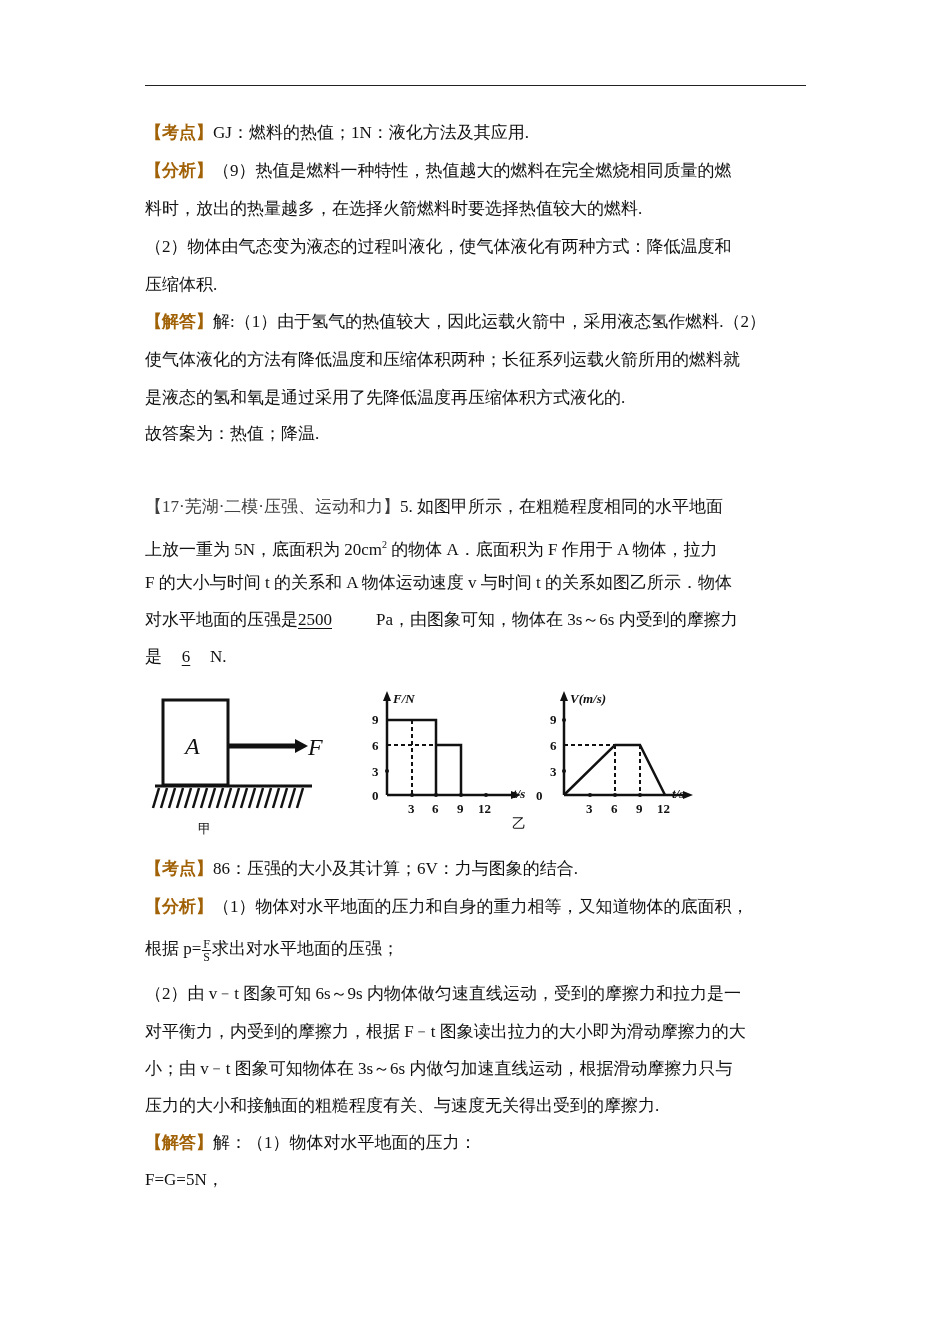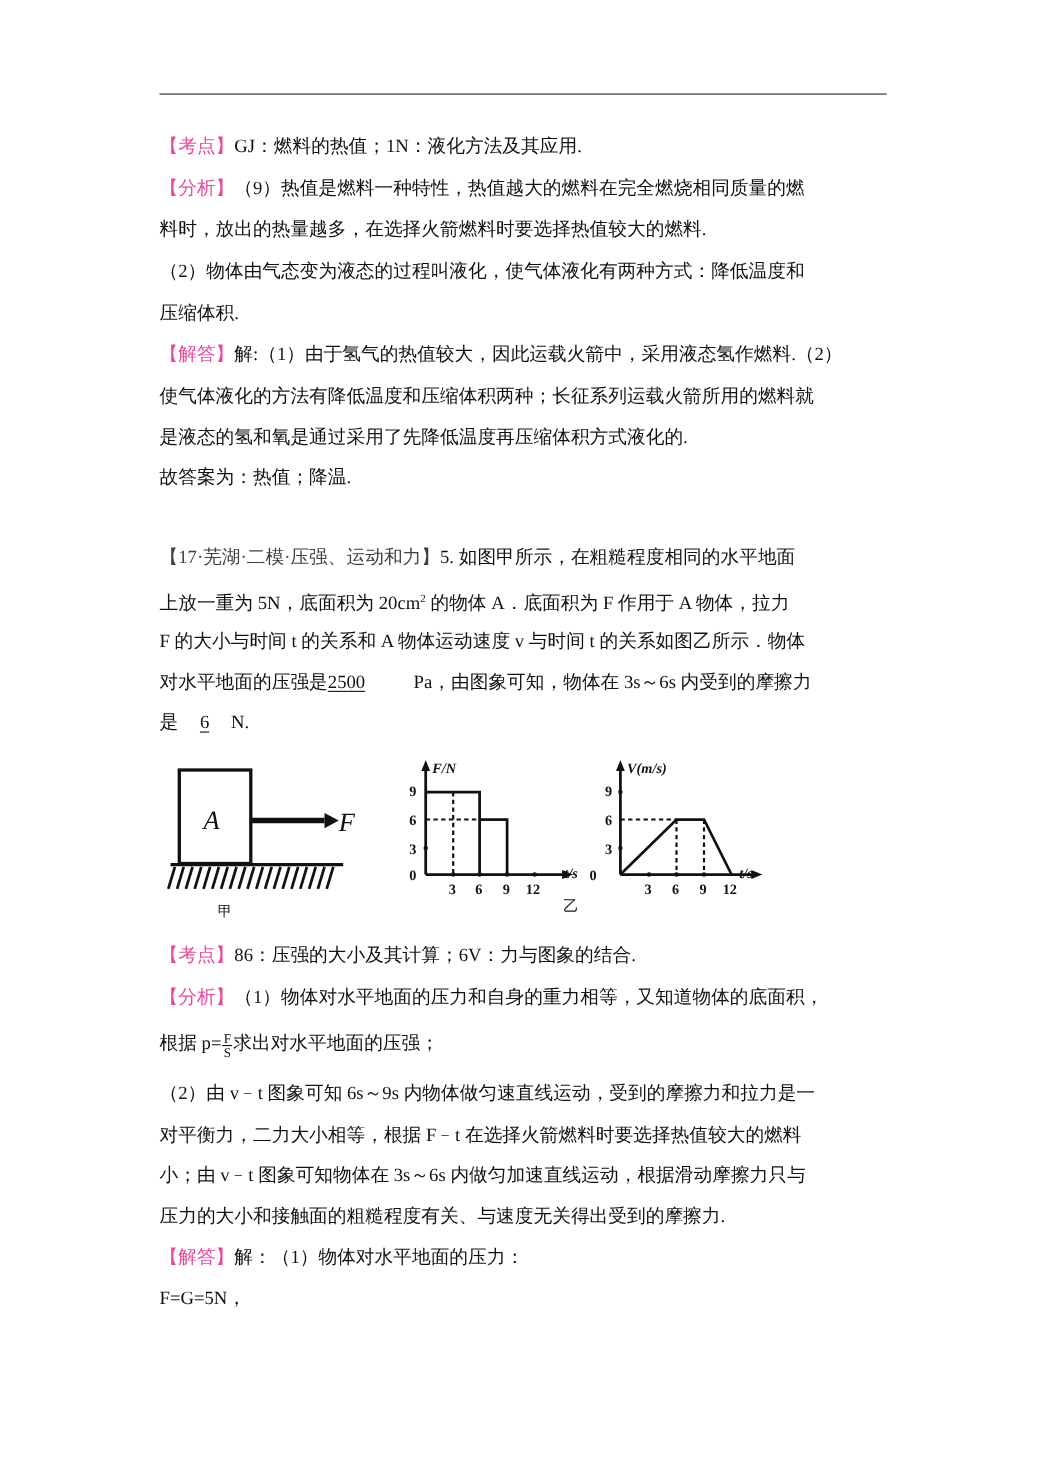--- a/index.html
+++ b/index.html
@@ -1,20 +1,20 @@
 <!DOCTYPE html>
 <html><head>
 <meta charset="utf-8">
 <style>
   html, body { margin:0; padding:0; background:#ffffff; }
   body { width:950px; height:1344px; position:relative; overflow:hidden;
          font-family:"Liberation Serif","DejaVu Serif",serif; color:#111; }
   .rule { position:absolute; left:145px; top:85px; width:661px; height:0; border-top:1.5px solid #222; }
   .line { position:absolute; left:145px; width:665px; font-size:17px; line-height:20px; white-space:nowrap; }
-  .lbl { color:#ec4899; }
+  .lbl { color:#a16207;font-weight:bold; }
   .src { color:#404040; }
   .blank { display:inline-block; text-decoration:underline; text-underline-offset:3px; }
   .frac { display:inline-block; vertical-align:middle; text-align:center; font-size:12px; line-height:12px; margin:0 1px; }
   .frac .num { display:block; border-bottom:1px solid #111; padding:0 1px; }
   .frac .den { display:block; padding:0 1px; }
   sup { font-size:10px; }
   .fig { position:absolute; }
   svg text { font-family:"Liberation Serif","DejaVu Serif",serif; }
 </style>
 </head>
@@ -164,19 +164,19 @@
 <div class="line" style="top:859px">
   <span class="lbl">【考点】</span><span>86：压强的大小及其计算；6V：力与图象的结合.</span>
 </div>
 <div class="line" style="top:897px">
   <span class="lbl">【分析】</span><span>（1）物体对水平地面的压力和自身的重力相等，又知道物体的底面积，</span>
 </div>
 <div class="line" style="top:934px;line-height:30px">
   <span>根据 p=</span><span class="frac"><span class="num">F</span><span class="den">S</span></span><span>求出对水平地面的压强；</span>
 </div>
 <div class="line" style="top:984px">（2）由 v﹣t 图象可知 6s～9s 内物体做匀速直线运动，受到的摩擦力和拉力是一</div>
-<div class="line" style="top:1022px">对平衡力，二力大小相等，根据 F﹣t 在选择火箭燃料时要选择热值较大的燃料</div>
+<div class="line" style="top:1022px">对平衡力，内受到的摩擦力，根据 F﹣t 图象读出拉力的大小即为滑动摩擦力的大</div>
 <div class="line" style="top:1059px">小；由 v﹣t 图象可知物体在 3s～6s 内做匀加速直线运动，根据滑动摩擦力只与</div>
 <div class="line" style="top:1096px">压力的大小和接触面的粗糙程度有关、与速度无关得出受到的摩擦力.</div>
 <div class="line" style="top:1133px">
   <span class="lbl">【解答】</span><span>解：（1）物体对水平地面的压力：</span>
 </div>
 <div class="line" style="top:1170px">F=G=5N，</div>
 
 </body></html>

